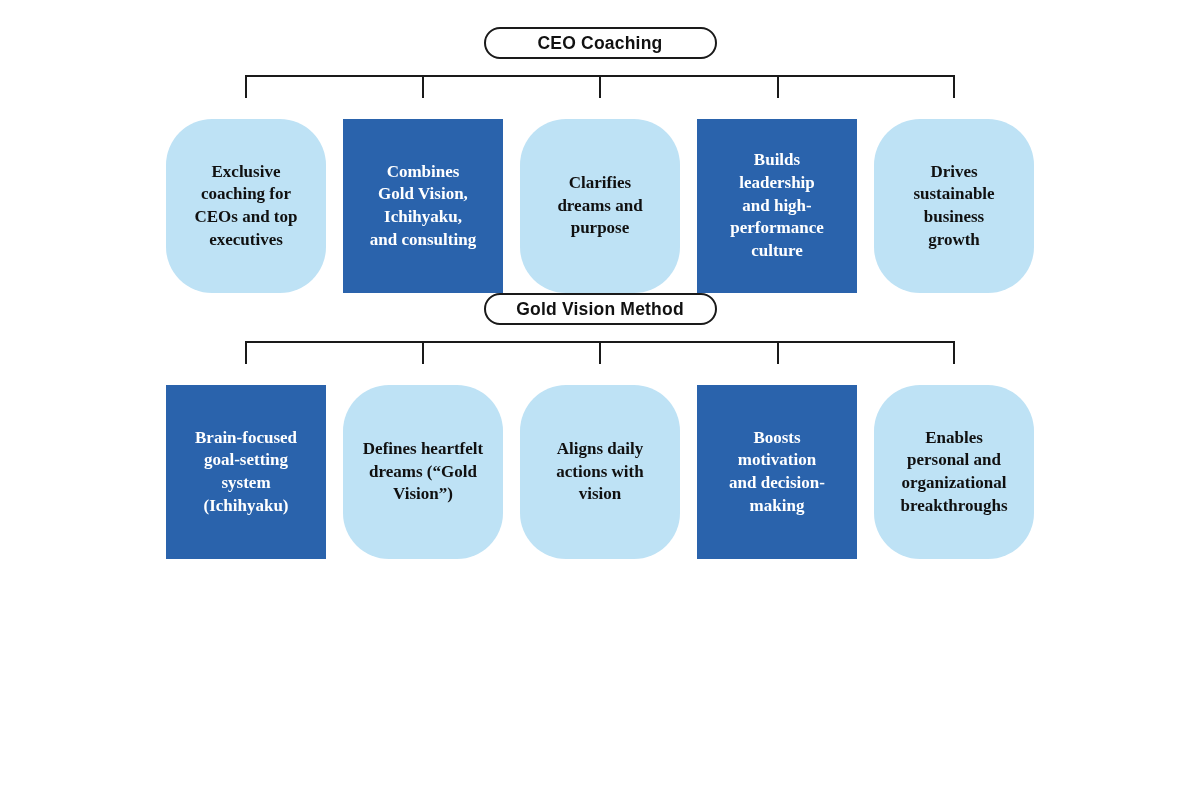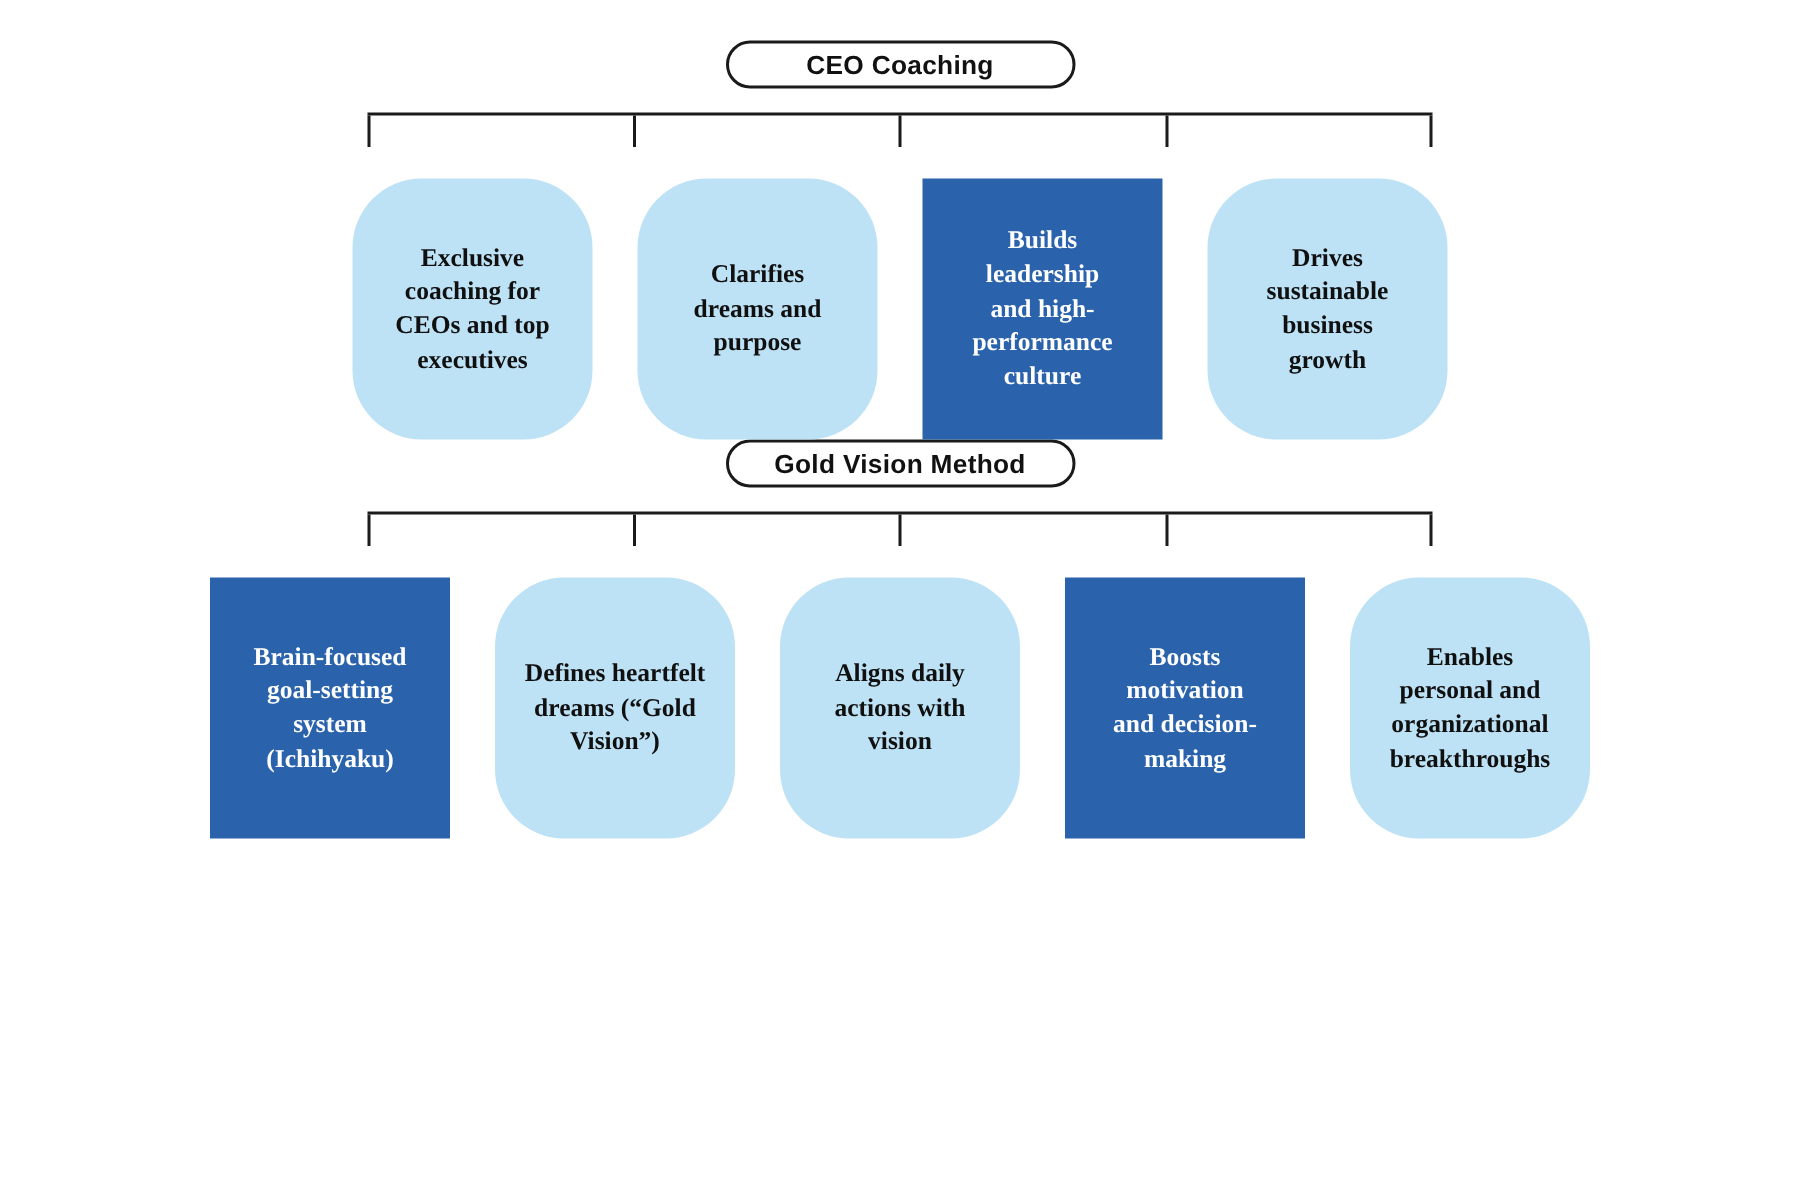--- a/index.html
+++ b/index.html
@@ -59,21 +59,21 @@
     background:var(--line);
   }
   .stub-0{left:0;}
   .stub-1{left:calc(25% - 1px);}
   .stub-2{left:calc(50% - 1px);}
   .stub-3{left:calc(75% - 1px);}
   .stub-4{right:0;}
   .row{
     display:flex;
     justify-content:center;
-    gap:30px;
+    gap:17px;
     margin-top:21px;
   }
   .box{
     width:160px;
     height:174px;
     display:flex;
     align-items:center;
     justify-content:center;
     text-align:center;
     font-family:"Liberation Serif", serif;
@@ -107,20 +107,24 @@
     <i class="stub stub-1"></i>
     <i class="stub stub-2"></i>
     <i class="stub stub-3"></i>
     <i class="stub stub-4"></i>
   </div>
   <div class="row">
     <div class="box light">Exclusive
 coaching for
 CEOs and top
 executives</div>
+    <div class="box dark">Combines
+Gold Vision,
+Ichihyaku,
+and consulting</div>
     <div class="box light">Clarifies
 dreams and
 purpose</div>
     <div class="box dark">Builds
 leadership
 and high-
 performance
 culture</div>
     <div class="box light">Drives
 sustainable

